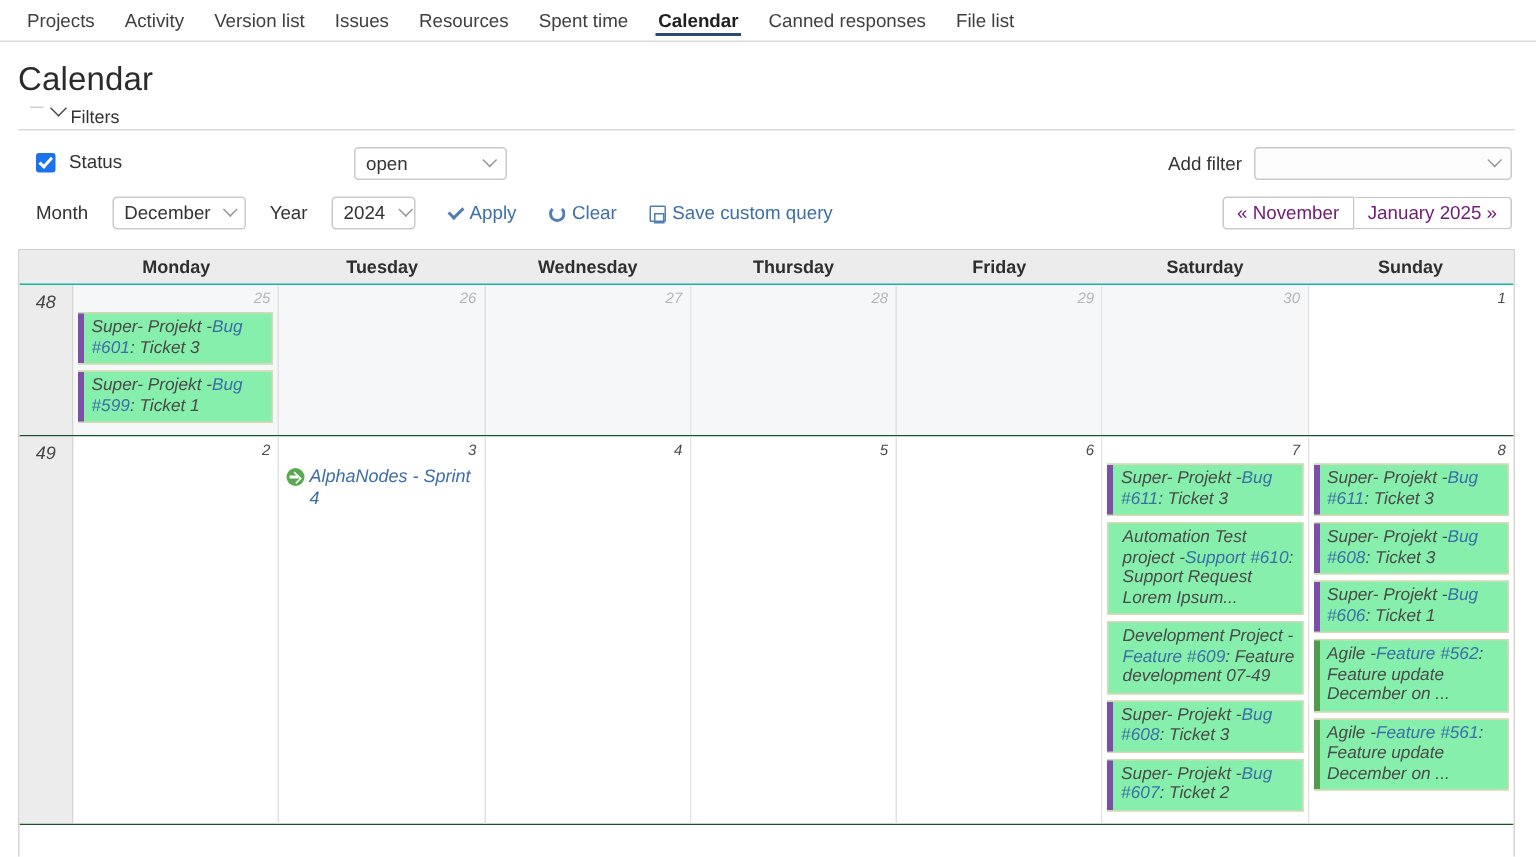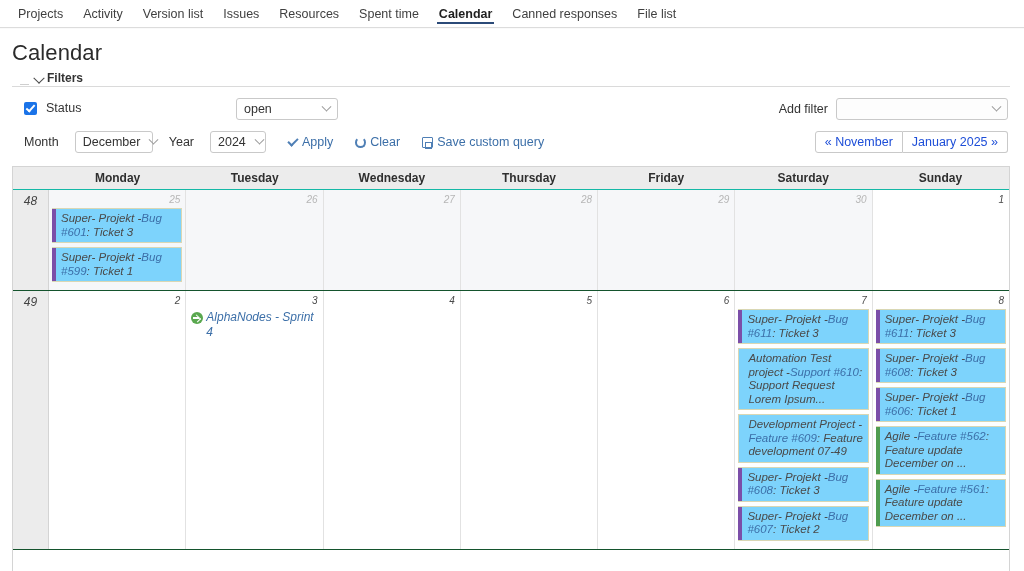--- a/index.html
+++ b/index.html
@@ -61,23 +61,22 @@
     padding-top: 4px;
   }
   #filters-legend {
     position: absolute;
     top: -7px; left: 6px;
     background: #ffffff;
     padding: 0 5px 0 2px;
     font-size: 12px;
     color: #333;
     display: flex;
-    align-items: flex-end;
+    align-items: flex-start;
     gap: 4px;
-    font-weight: bold;
   }
   #filters-rule {
     border-top: 1px solid #dadada;
     margin-top: 4px;
     height: 0;
   }
   .chev {
     display: inline-block;
     width: 8px; height: 8px;
     border-right: 1.6px solid #4a4a4a;
@@ -145,21 +144,21 @@
   #status-value { position: absolute; top: 11px; left: 224px; width: 102px; }
 
   
   #mrow {
     position: absolute;
     top: 44px; left: 12px;
     display: flex; align-items: center;
     gap: 16px;
     font-size: 12.5px;
   }
-  #month-select { width: 78px; }
+  #month-select { width: 89px; }
   #year-select  { width: 56px; }
 
   .lnk {
     color: #3c6fa8;
     cursor: pointer;
     display: inline-flex;
     align-items: center;
     gap: 4px;
     font-size: 12.5px;
   }
@@ -204,21 +203,21 @@
 
   
   #monthnav {
     position: absolute;
     top: 44px; right: 2px;
     display: flex;
   }
   .mbtn {
     border: 1px solid #c9c9c9;
     background: #fff;
-    color: #1d4ed8;
+    color: #701a75;
     font-size: 12.5px;
     padding: 3px 9px;
     cursor: pointer;
   }
   .mbtn.first { border-radius: 3px 0 0 3px; }
   .mbtn.last  { border-radius: 0 3px 3px 0; border-left: none; }
 
   
   #cal-wrap {
     position: absolute;
@@ -271,21 +270,21 @@
   .daynum {
     text-align: right;
     font-size: 10px;
     color: #4a4a4a;
     padding: 1px 2px 2px 0;
     line-height: 13px;
   }
   .daycell.other .daynum { color: #b6b6b6; }
 
   .ev {
-    background: #7dd3fc;
+    background: #86efac;
     border: 1px solid #d9d7b4;
     border-left: none;
     font-size: 11.5px;
     line-height: 13.5px;
     color: #4a4a4a;
     padding: 3px 4px 3px 5px;
     margin-bottom: 4px;
     position: relative;
     cursor: pointer;
     overflow: hidden;

